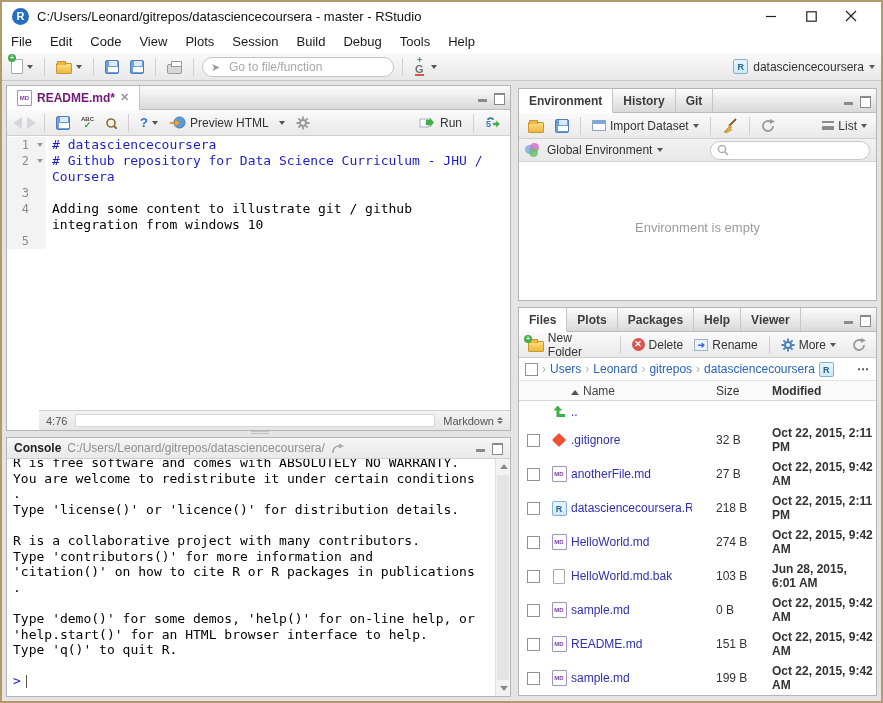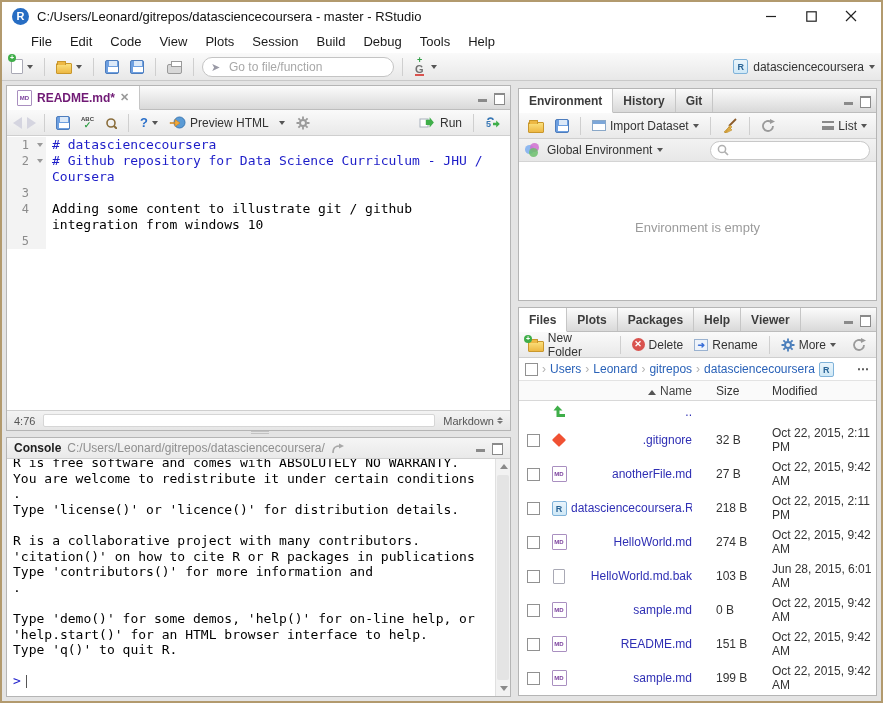--- a/index.html
+++ b/index.html
@@ -9,21 +9,21 @@
 
   
   .titlebar { position:absolute; left:2px; top:2px; right:2px; height:28px; background:#fff;
               display:flex; align-items:center; padding:0 10px; }
   .rlogo { width:17px; height:17px; border-radius:50%; background:#276dc3; color:#fff;
            font:bold 11px/17px "Liberation Sans",sans-serif; text-align:center; margin-right:8px; }
   .title-text { font-size:13px; color:#111; }
   .wctrls { margin-left:auto; display:flex; }
   .wbtn { width:40px; height:24px; display:flex; align-items:center; justify-content:center; }
   .menubar { position:absolute; left:2px; top:30px; right:2px; height:23px; background:#fff;
-             display:flex; align-items:center; padding-left:20px; }
+             display:flex; align-items:center; padding-left:0; }
   .menu-item { font-size:13px; color:#1a1a1a; padding:3px 9px; }
   .toolbar { position:absolute; left:2px; top:53px; right:2px; height:28px;
              background:linear-gradient(#fafafa,#e8e8e8); border-bottom:1px solid #c9c9c9;
              display:flex; align-items:center; padding:0 6px; gap:5px; }
   .vsep { width:1px; height:18px; background:#cfcfcf; margin:0 3px; }
   .caret { width:0; height:0; border-left:3.5px solid transparent; border-right:3.5px solid transparent;
            border-top:4px solid #555; display:inline-block; }
   .tbtn { display:flex; align-items:center; gap:4px; padding:2px 3px; border-radius:2px; font-size:12px; color:#333; }
 
   .goto-box { position:relative; width:192px; height:20px; }
@@ -82,21 +82,21 @@
   .abc .chk { color:#2f9e44; font-size:9px; line-height:7px; }
   .editor { flex:1; display:flex; flex-direction:column; background:#fff; overflow:hidden; padding-top:1px;
             font-family:"DejaVu Sans Mono",monospace; font-size:13px; }
   .ed-row { display:flex; line-height:16px; }
   .gutter { width:26px; flex:none; text-align:right; color:#8c8c8c; background:#f3f3f3; padding-right:4px; font-size:12px; }
   .foldcol { width:13px; flex:none; background:#f3f3f3; display:flex; align-items:center; justify-content:center; }
   .fold-caret { width:0; height:0; border-left:3.5px solid transparent; border-right:3.5px solid transparent; border-top:4.5px solid #9a9a9a; }
   .ed-text { padding-left:6px; white-space:pre; color:#000; }
   .heading { color:#1d1dc8; }
   .statusbar { height:20px; background:linear-gradient(#f3f3f3,#e6e6e6); border-top:1px solid #cfcfcf;
-               display:flex; align-items:center; gap:8px; padding:8px 7px; font-size:11px; color:#555; flex:none; }
+               display:flex; align-items:center; gap:8px; padding:8px 7px; font-size:11px; color:#555; flex:none;margin-left:32px; }
   .status-inset { flex:1; height:13px; background:#fff; border:1px solid #d6d6d6; border-radius:2px; }
   .updown { display:inline-flex; flex-direction:column; gap:1px; margin-left:3px; }
   .updown i { width:0; height:0; border-left:3px solid transparent; border-right:3px solid transparent; display:block; }
   .updown .u { border-bottom:3.5px solid #777; }
   .updown .d { border-top:3.5px solid #777; }
 
   
   #console-pane { left:6px; top:437px; width:505px; height:260px; }
   .chead { height:21px; background:linear-gradient(#f5f5f5,#e9e9e9); border-bottom:1px solid #cfcfcf;
            display:flex; align-items:center; padding:0 7px; gap:6px; flex:none; }
@@ -144,23 +144,23 @@
   .crumb-link { color:#2a62b8; }
   .crumb-sep { color:#b3b3b3; font-size:12px; }
   .dots { margin-left:auto; color:#444; font-weight:bold; letter-spacing:1px; }
   .fhead { height:20px; display:flex; align-items:center; background:#fafafa; border-bottom:1px solid #d8d8d8;
            font-size:12px; color:#444; flex:none; }
   .frows { flex:1; overflow:hidden; background:#fff; }
   .frow { display:flex; align-items:center; min-height:34px; font-size:12px; }
   .frow.up { min-height:22px; }
   .c-cb { width:28px; flex:none; display:flex; justify-content:center; }
   .c-icon { width:24px; flex:none; display:flex; justify-content:center; }
-  .c-name { flex:1; color:#2f2fb4; white-space:nowrap; overflow:hidden;text-align:right; }
+  .c-name { flex:1; color:#2f2fb4; white-space:nowrap; overflow:hidden; }
   .c-size { width:56px; flex:none; color:#333;margin-left:24px; }
-  .c-mod { width:104px; flex:none; color:#333; line-height:14px; padding-right:3px; }
+  .c-mod { width:104px; flex:none; color:#333; line-height:14px; padding-right:3px;font-weight:bold; }
   .sort-tri { width:0; height:0; border-left:4px solid transparent; border-right:4px solid transparent;
               border-bottom:5px solid #555; display:inline-block; margin-right:4px; }
   .splitter-handle { position:absolute; left:50%; width:18px; height:3px; border-top:1px solid #c2c2c2;
                      border-bottom:1px solid #c2c2c2; transform:translateX(-50%); }
 </style>
 </head>
 <body>
 
 <div class="titlebar">
   <div class="rlogo">R</div>
@@ -379,22 +379,22 @@
     </div>
   </div>
   <div class="cbody">
     <div class="clines">
       <div class="cline">R is free software and comes with ABSOLUTELY NO WARRANTY.</div>
       <div class="cline">You are welcome to redistribute it under certain conditions</div>
       <div class="cline">.</div>
       <div class="cline">Type 'license()' or 'licence()' for distribution details.</div>
       <div class="cline"></div>
       <div class="cline">R is a collaborative project with many contributors.</div>
+      <div class="cline">Type 'contributors()' for more information and</div>
       <div class="cline">'citation()' on how to cite R or R packages in publications</div>
-      <div class="cline">Type 'contributors()' for more information and</div>
       <div class="cline">.</div>
       <div class="cline"></div>
       <div class="cline">Type 'demo()' for some demos, 'help()' for on-line help, or</div>
       <div class="cline">'help.start()' for an HTML browser interface to help.</div>
       <div class="cline">Type 'q()' to quit R.</div>
       <div class="cline"></div>
     </div>
     <div class="prompt-row">
       <span class="prompt">&gt;</span>
       <span class="cursor"></span>

